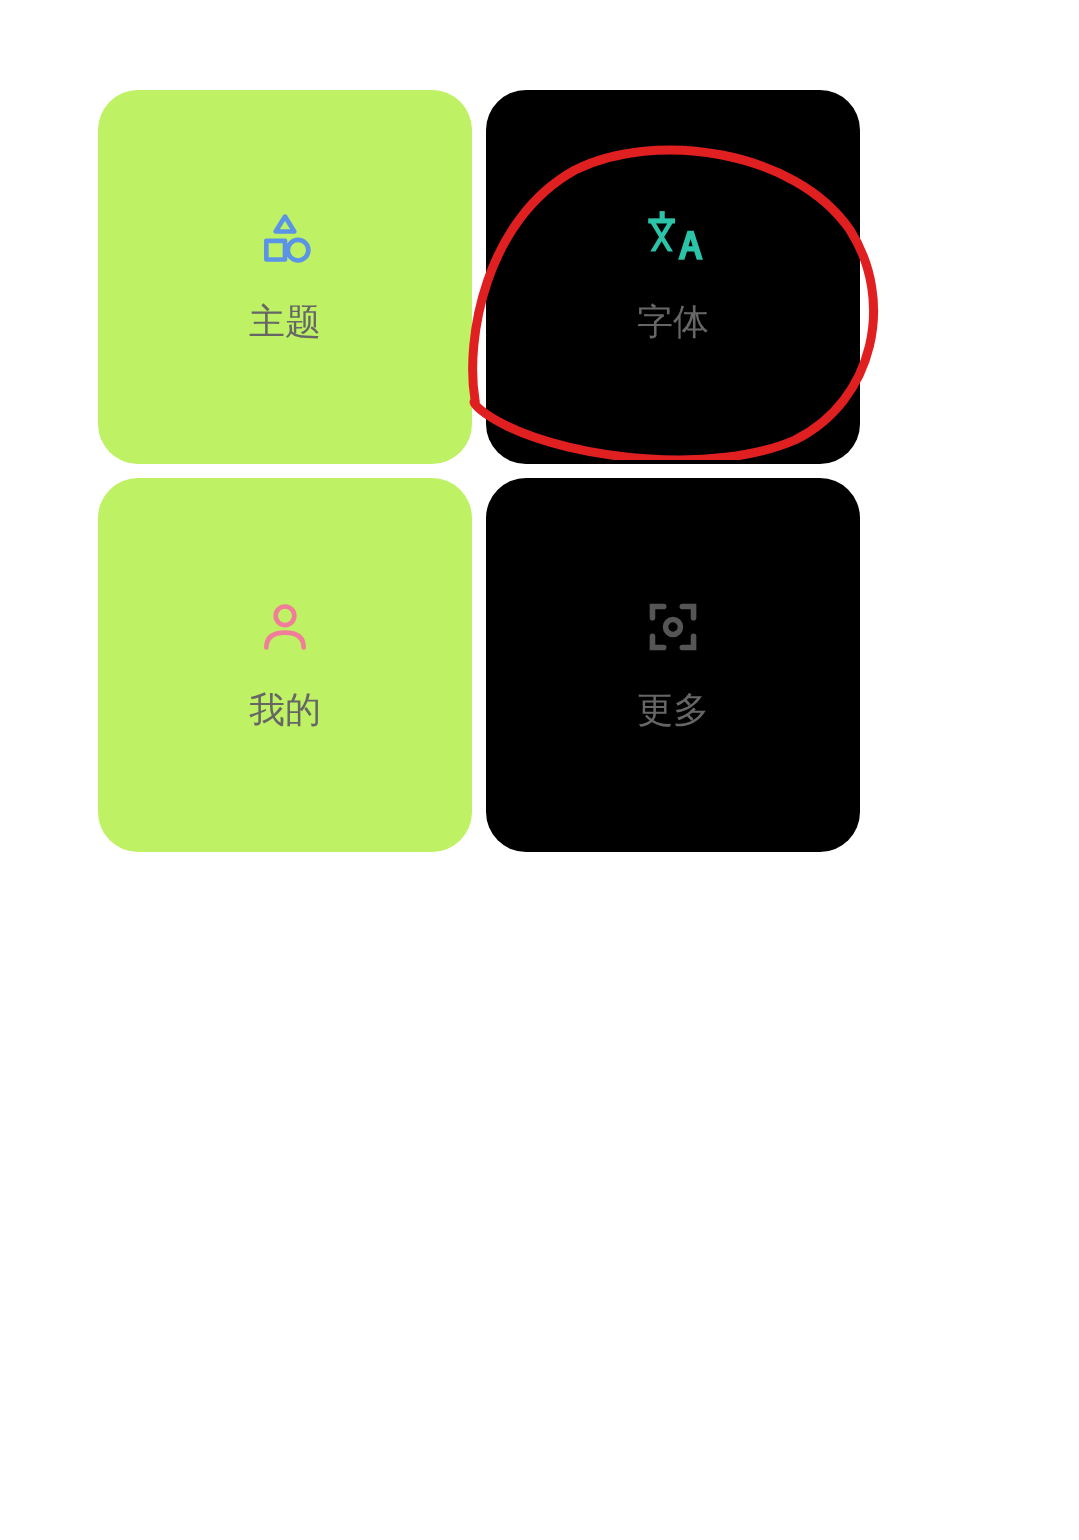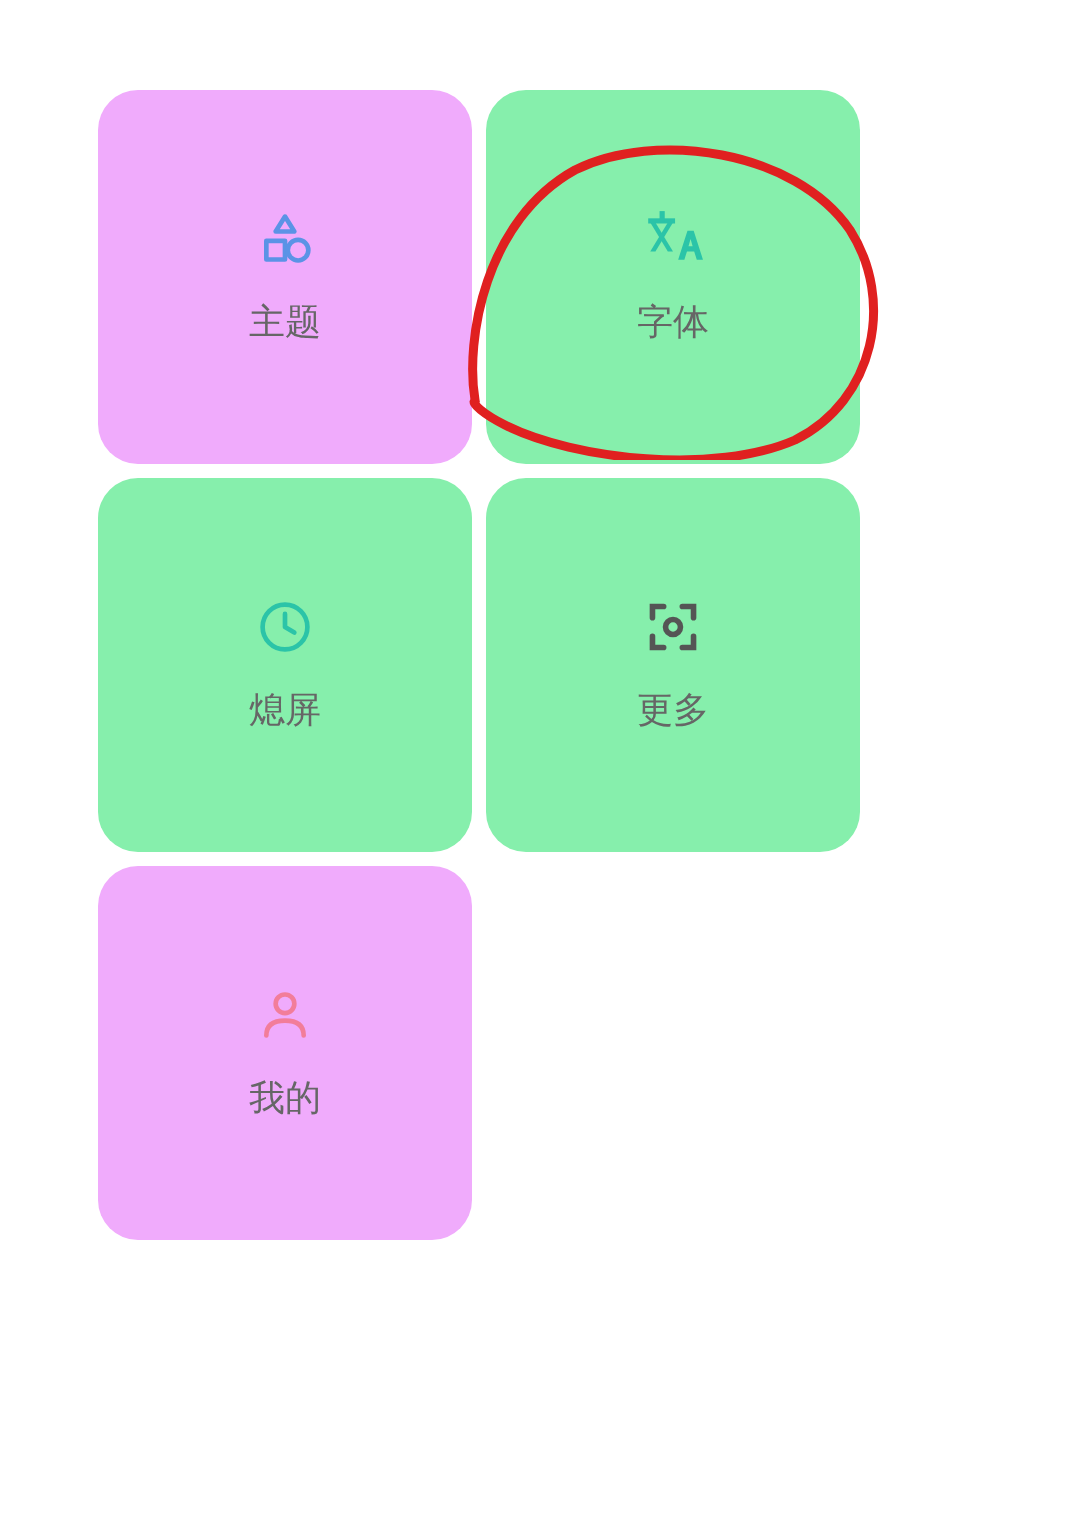--- a/index.html
+++ b/index.html
@@ -20,22 +20,22 @@
       gap: 14px;
     }
     .tile {
       border-radius: 40px;
       display: flex;
       flex-direction: column;
       align-items: center;
       justify-content: center;
       cursor: pointer;
     }
-    .tile.dark { background: #f0abfc; }
-    .tile.lightest { background: #86efac; }
+    .tile.dark { background: #bef264; }
+    .tile.lightest { background: #000000; }
     .icon-wrap {
       width: 62px;
       height: 62px;
       display: flex;
       align-items: center;
       justify-content: center;
       margin-bottom: 28px;
     }
     .label {
       font-size: 36px;
@@ -75,54 +75,45 @@
           <rect x="17" y="3" width="5" height="10"></rect>
           <polygon points="8,42 13,42 30,14 25,14"></polygon>
           <polygon points="30,42 25,42 8,14 13,14"></polygon>
           <path d="M 35 50 L 41 50 L 43.5 42 L 50.5 42 L 53 50 L 59 50 L 50 22 L 44 22 Z M 45 37 L 47 30 L 49 37 Z"></path>
         </g>
       </svg>
     </div>
     <div class="label">字体</div>
   </div>
 
-  <div class="tile lightest">
+
+
+  <div class="tile dark">
     <div class="icon-wrap">
       <svg viewBox="0 0 60 60" width="56" height="56">
-        <circle cx="30" cy="30" r="24" fill="none" stroke="#2bc4a8" stroke-width="5"></circle>
-        <polyline points="30,16 30,30 40,36" fill="none" stroke="#2bc4a8" stroke-width="5" stroke-linecap="round" stroke-linejoin="round"></polyline>
+        <circle cx="30" cy="18" r="10" fill="none" stroke="#f27d9a" stroke-width="5"></circle>
+        <path d="M 10 52 Q 10 36 30 36 Q 50 36 50 52" fill="none" stroke="#f27d9a" stroke-width="5" stroke-linecap="round"></path>
       </svg>
     </div>
-    <div class="label">熄屏</div>
+    <div class="label">我的</div>
   </div>
-
 
   <div class="tile lightest">
     <div class="icon-wrap">
       <svg viewBox="0 0 60 60" width="56" height="56">
         <path d="M 8 20 L 8 8 L 20 8" fill="none" stroke="#555555" stroke-width="6" stroke-linecap="round"></path>
         <path d="M 40 8 L 52 8 L 52 20" fill="none" stroke="#555555" stroke-width="6" stroke-linecap="round"></path>
         <path d="M 52 40 L 52 52 L 40 52" fill="none" stroke="#555555" stroke-width="6" stroke-linecap="round"></path>
         <path d="M 20 52 L 8 52 L 8 40" fill="none" stroke="#555555" stroke-width="6" stroke-linecap="round"></path>
         <circle cx="30" cy="30" r="8" fill="none" stroke="#555555" stroke-width="6"></circle>
       </svg>
     </div>
     <div class="label">更多</div>
   </div>
 
-  <div class="tile dark">
-    <div class="icon-wrap">
-      <svg viewBox="0 0 60 60" width="56" height="56">
-        <circle cx="30" cy="18" r="10" fill="none" stroke="#f27d9a" stroke-width="5"></circle>
-        <path d="M 10 52 Q 10 36 30 36 Q 50 36 50 52" fill="none" stroke="#f27d9a" stroke-width="5" stroke-linecap="round"></path>
-      </svg>
-    </div>
-    <div class="label">我的</div>
-  </div>
-
 </div>
 
 <svg class="annotation" viewBox="0 0 430 320">
   <path d="M 20 260 
            C 10 200, 30 80, 120 30
            C 200 -10, 340 10, 395 90
            C 440 160, 420 260, 340 300
            C 260 335, 120 320, 50 285
            C 30 275, 15 263, 20 260 Z" fill="none" stroke="#e02020" stroke-width="9" stroke-linecap="round"></path>
 </svg>

